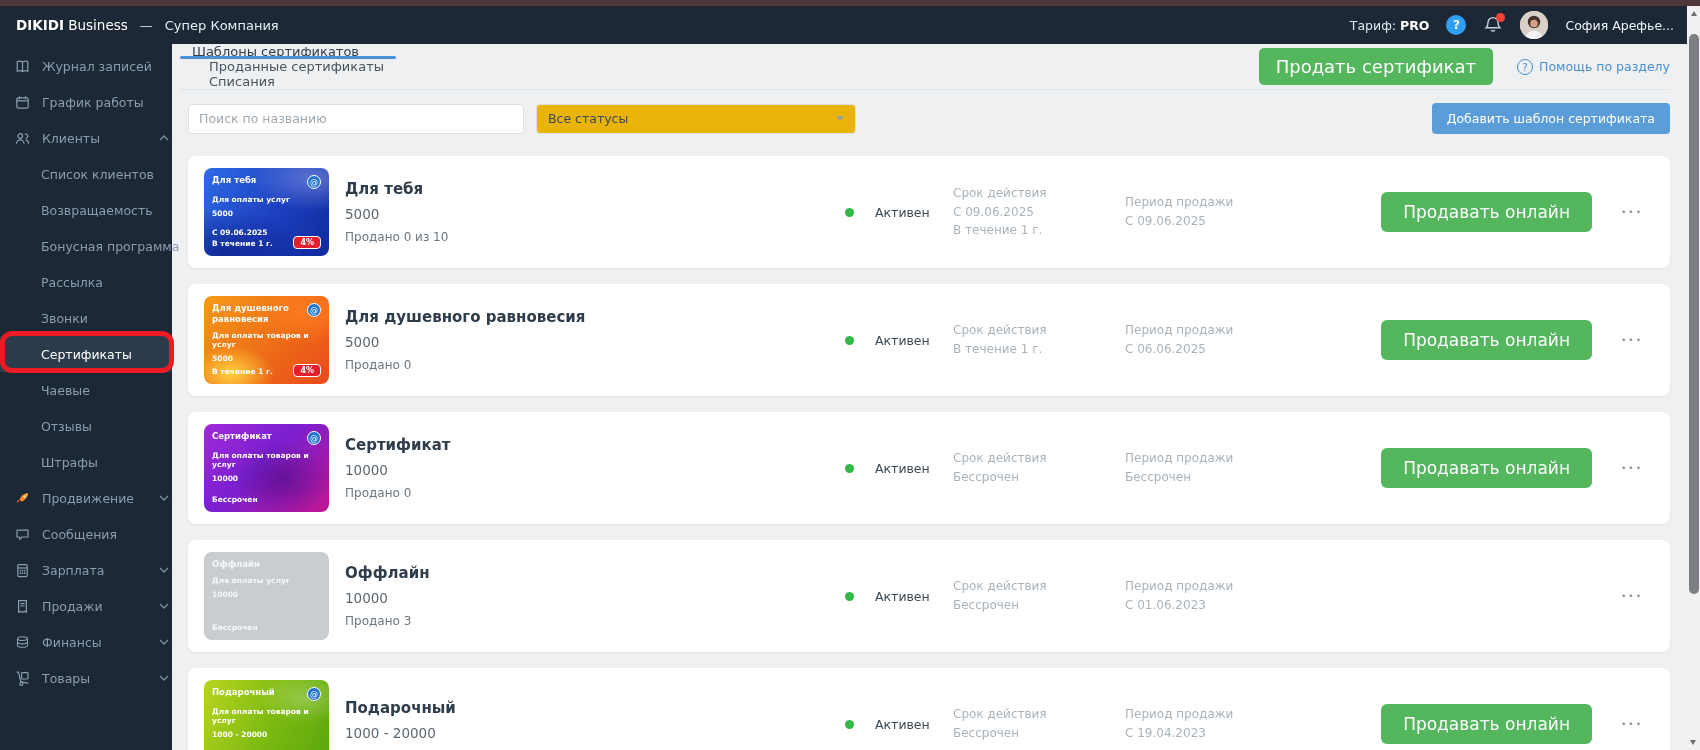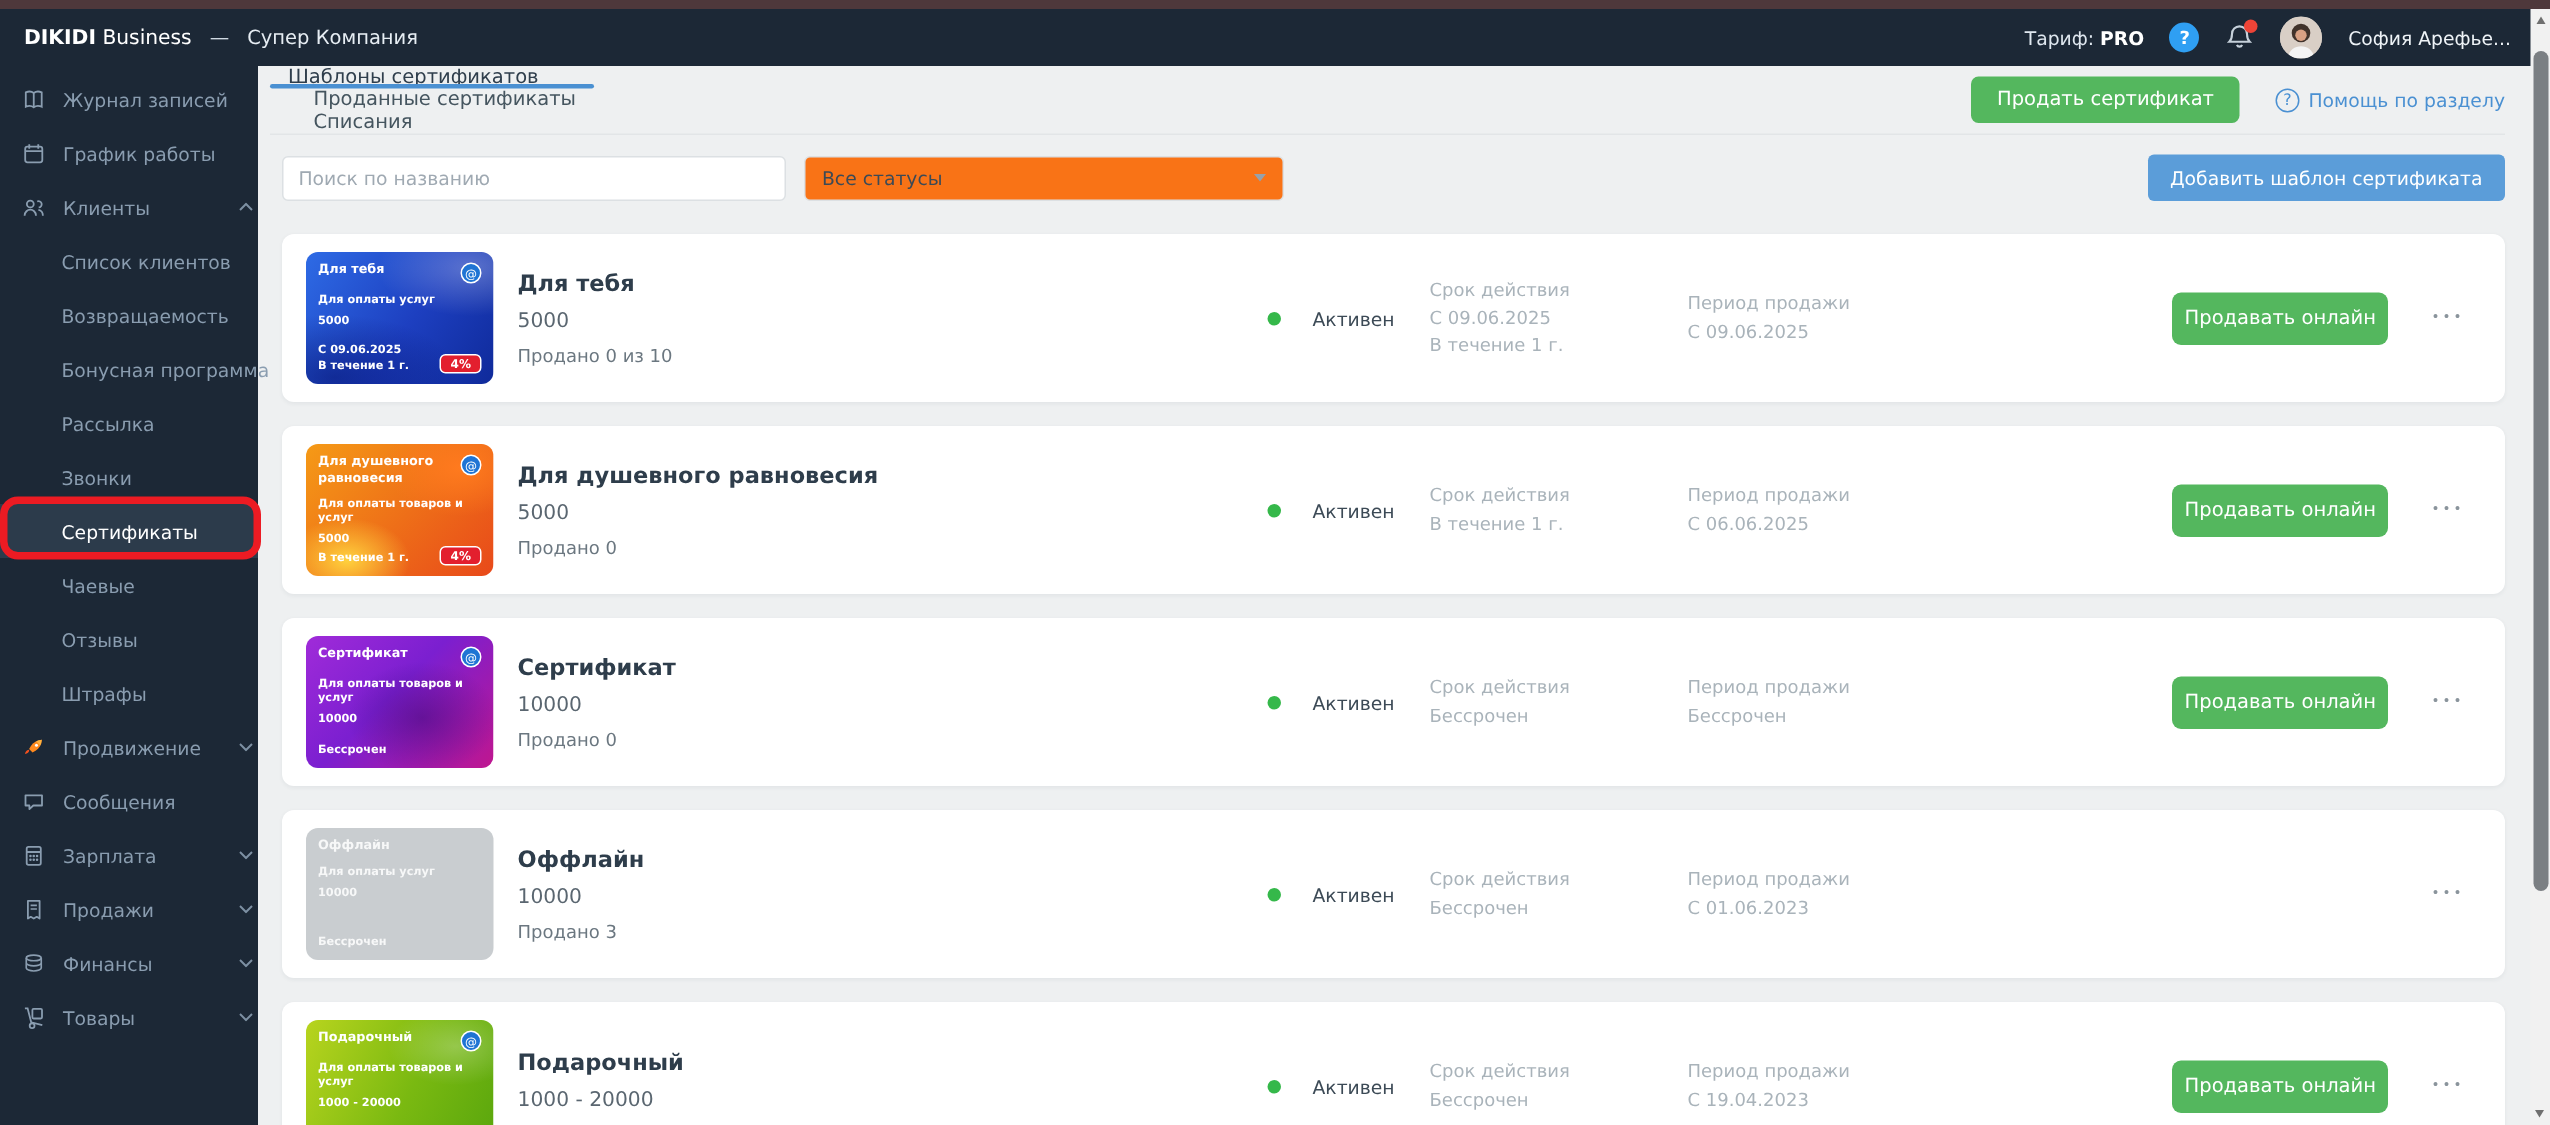--- a/index.html
+++ b/index.html
@@ -63,35 +63,35 @@
   }
   .tab:first-child { margin-left:6px; }
   .tab.active { color:#2f3e4c; }
   .tab.active::after {
     content:""; position:absolute; left:-6px; right:-6px; bottom:0;
     height:3px; background:#4a90d2; border-radius:2px;
   }
   .tabbar-actions { margin-left:auto; display:flex; align-items:center; gap:24px; }
   .btn-green {
     background:#54b75e; color:#fff; border:none; border-radius:5px;
-    font-size:13px; padding:8px 17px; cursor:pointer; font-family:inherit;
+    font-size:18px; padding:8px 17px; cursor:pointer; font-family:inherit;
   }
   .help-link { color:#4a90d2; font-size:12.5px; display:flex; align-items:center; gap:6px; cursor:pointer; }
   .help-q {
     width:16px; height:16px; border-radius:50%; border:1px solid #4a90d2;
     font-size:10.5px; display:flex; align-items:center; justify-content:center; flex-shrink:0;
   }
   .filters { display:flex; align-items:center; margin-top:13px; padding-left:8px; }
   .search {
     width:336px; height:30px; border:1px solid #dcе0e3; border:1px solid #dce0e3; border-radius:4px;
     padding:0 10px; font-size:12.5px; color:#3c4a56; background:#fff; font-family:inherit; outline:none;
   }
   .search::placeholder { color:#9fa9b2; }
   .select {
-    width:320px; height:30px; margin-left:12px; background:#f97316; border:1px solid #dce0e3;
+    width:320px; height:30px; margin-left:12px; background:#eab308; border:1px solid #dce0e3;
     border-radius:4px; display:flex; align-items:center; justify-content:space-between;
     padding:0 11px; font-size:12.5px; color:#3c4a56; cursor:pointer;
   }
   .select .caret { width:0; height:0; border-left:4px solid transparent; border-right:4px solid transparent; border-top:5px solid #97a1aa; }
   .btn-blue {
     margin-left:auto; background:#5b9dd9; color:#fff; border:none; border-radius:4px;
     font-size:12.5px; padding:8px 15px; cursor:pointer; font-family:inherit;
   }
   
   .cards { margin-top:22px; padding-left:8px; }
@@ -145,21 +145,21 @@
   .c-amount { font-size:13.5px; color:#5a6670; margin-bottom:8px; }
   .c-sold { font-size:12px; color:#6b7780; }
   .c-status { width:108px; font-size:12.5px; color:#3c4a56; display:flex; align-items:center; gap:21px; flex-shrink:0; }
   .status-dot { width:9px; height:9px; border-radius:50%; background:#35b84a; flex-shrink:0; }
   .c-validity { width:172px; flex-shrink:0; }
   .c-period { width:210px; flex-shrink:0; }
   .muted { font-size:12px; color:#a9b3ba; line-height:1.55; white-space:pre-line; }
   .cell-end { margin-left:auto; display:flex; align-items:center; gap:18px; }
   .btn-sell {
     background:#54b75e; color:#fff; border:none; border-radius:6px;
-    font-size:13px; padding:10px 8px; cursor:pointer; font-family:inherit; white-space:nowrap;
+    font-size:17px; padding:10px 22px; cursor:pointer; font-family:inherit; white-space:nowrap;
   }
   .more { width:44px; text-align:center; color:#8a949c; font-size:9px; letter-spacing:2px; cursor:pointer; }
   
   .scrollbar { position:absolute; right:0; top:6px; width:13px; height:744px; background:#f1f1f1; z-index:20; }
   .sb-arrow { width:0; height:0; border-left:3.5px solid transparent; border-right:3.5px solid transparent; margin:5px auto; }
   .sb-up { border-bottom:5px solid #6f6f6f; }
   .sb-down { border-top:5px solid #6f6f6f; position:absolute; bottom:0; left:3px; }
   .sb-thumb { position:absolute; top:28px; left:1.5px; width:10px; height:560px; background:#7b7f83; border-radius:5px; }
 </style>
 </head>

